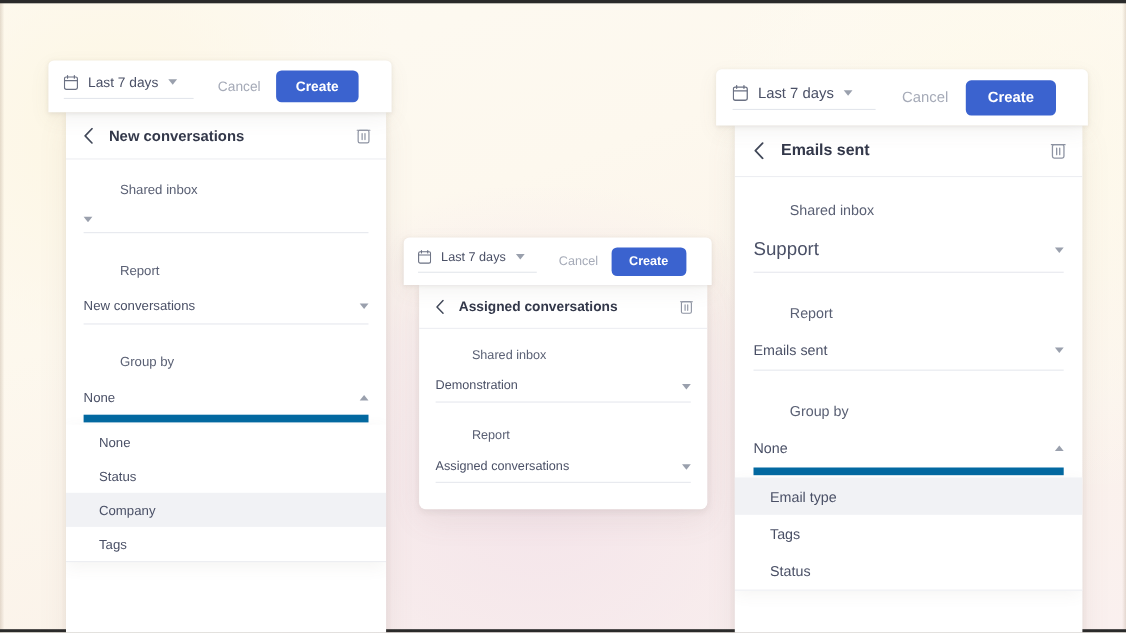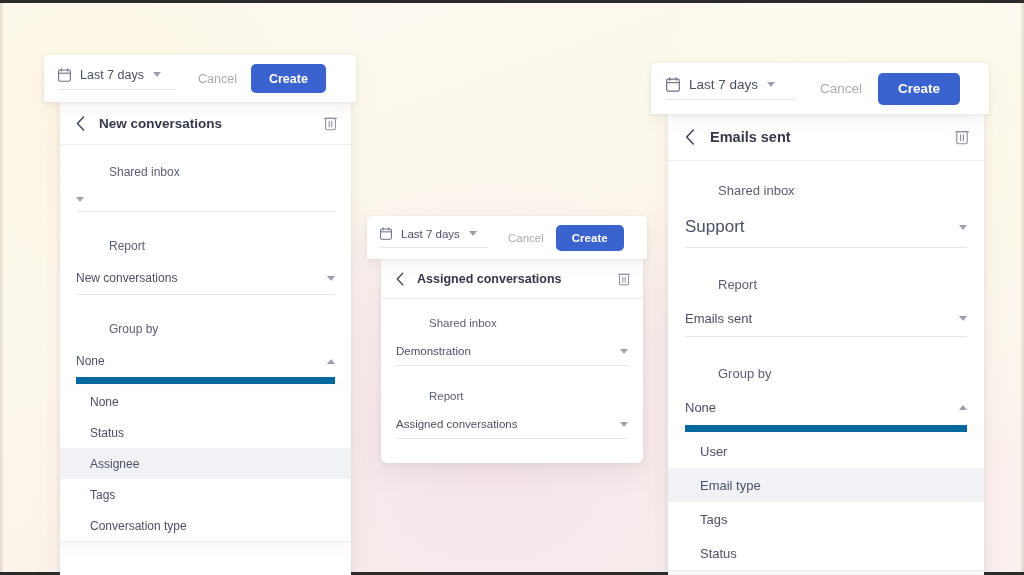--- a/index.html
+++ b/index.html
@@ -220,27 +220,24 @@
     </div>
 
     <div class="dropdown" style="margin-top:2px;">
       <div class="dd-item" style="height:31px; padding-left:30px; font-size:12px;">
         <span>None</span>
       </div>
       <div class="dd-item" style="height:31px; padding-left:30px; font-size:12px;">
         <span>Status</span>
       </div>
       <div class="dd-item selected" style="height:31px; padding-left:30px; font-size:12px;">
-        <span>Assignee</span>
+        <span>Company</span>
       </div>
       <div class="dd-item" style="height:31px; padding-left:30px; font-size:12px;">
         <span>Tags</span>
-      </div>
-      <div class="dd-item" style="height:31px; padding-left:30px; font-size:12px;">
-        <span>Conversation type</span>
       </div>
     </div>
   </div>
 </div>
 
 <div class="card" id="card-2" style="left:367px; top:216px; width:280px;">
 
   <div class="topbar" style="height:43px; padding:0 11px 0 13px; font-size:11.5px;">
     <div class="date-picker" style="width:108px;">
       <svg class="cal-icon" width="12" height="13" viewBox="0 0 13 14">
@@ -335,23 +332,20 @@
 
     <div class="field" style="padding:29px 17px 0 17px;">
       <div class="field-label" style="font-size:13px; margin-bottom:19px;">Group by</div>
       <div class="field-value-row open" style="padding-bottom:10px;">
         <span class="field-value" style="font-size:13px;">None</span>
         <span class="caret-up"></span>
       </div>
     </div>
 
     <div class="dropdown" style="margin-top:2px;">
-      <div class="dd-item" style="height:34px; padding-left:32px; font-size:13px;">
-        <span>User</span>
-      </div>
       <div class="dd-item selected" style="height:34px; padding-left:32px; font-size:13px;">
         <span>Email type</span>
       </div>
       <div class="dd-item" style="height:34px; padding-left:32px; font-size:13px;">
         <span>Tags</span>
       </div>
       <div class="dd-item" style="height:34px; padding-left:32px; font-size:13px;">
         <span>Status</span>
       </div>
     </div>

